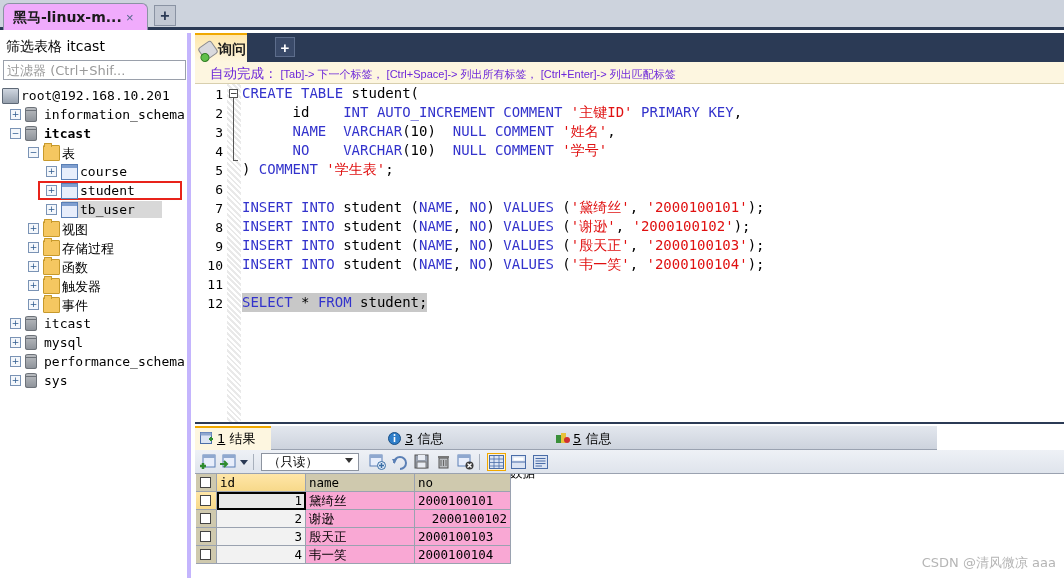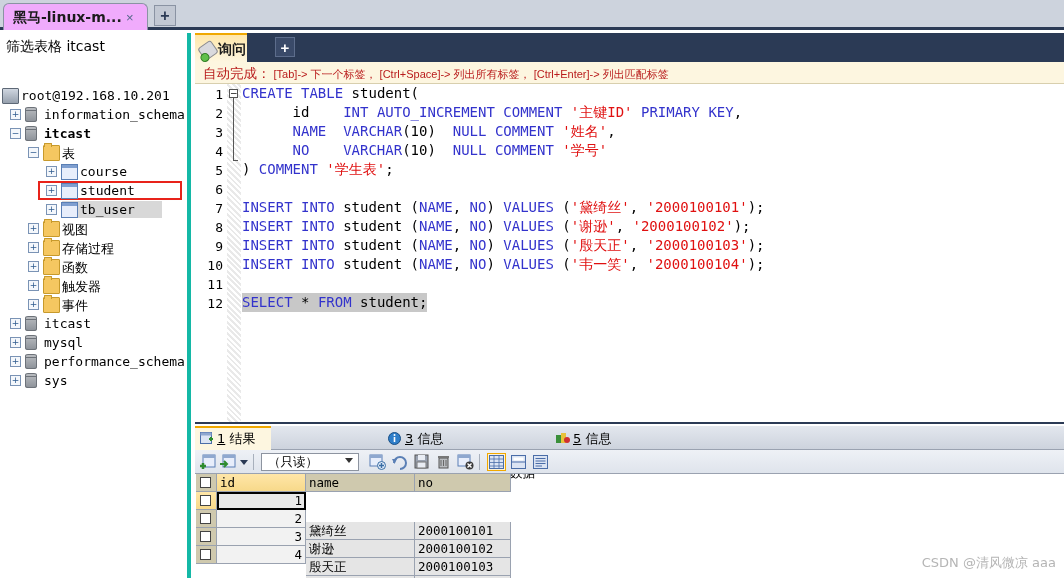--- a/index.html
+++ b/index.html
@@ -20,21 +20,21 @@
             box-sizing:border-box;}
   .conn-tab-label{position:absolute;left:9px;top:5px;font-size:14px;font-weight:bold;color:#1b1b1b;
                   font-family:"DejaVu Sans", sans-serif;white-space:nowrap;}
   .conn-tab-close{position:absolute;left:122px;top:6px;font-size:13px;color:#56698c;cursor:pointer;}
   .newtab-btn{position:absolute;left:154px;top:5px;width:22px;height:21px;background:#c2c8d3;
               border:1px solid #8a93a3;box-sizing:border-box;display:flex;align-items:center;
               justify-content:center;color:#2b3a55;font-size:16px;font-weight:bold;line-height:1;cursor:pointer;}
 
   
   .left{position:absolute;left:0;top:33px;width:191px;height:545px;background:#ffffff;
-        border-right:4px solid #14b8a6;box-sizing:border-box;}
+        border-right:4px solid #c4b5fd;box-sizing:border-box;}
   .filter-title{position:absolute;left:6px;top:5px;font-size:14px;color:#000;
                 font-family:"DejaVu Sans", sans-serif;white-space:nowrap;}
   .filter-input{position:absolute;left:3px;top:27px;width:183px;height:20px;
                 background:#fff;border:1px solid #9aa0ab;box-sizing:border-box;
                 font-size:13px;color:#9a9a9a;padding:1px 3px;
                 font-family:"DejaVu Sans", sans-serif;line-height:17px;white-space:nowrap;overflow:hidden;}
 
   .tree{position:absolute;left:0;top:53px;width:187px;}
   .node{position:relative;height:19px;white-space:nowrap;font-size:13px;
         font-family:"DejaVu Sans Mono", monospace;color:#000;}
@@ -72,21 +72,21 @@
   .qtab-ico{position:absolute;left:5px;top:8px;width:14px;height:13px;background:#d9d9dd;
         border:1px solid #8a8a90;border-radius:3px;transform:rotate(-35deg);}
   .qtab-ico:after{content:"";position:absolute;left:-4px;top:6px;width:7px;height:7px;background:#5fbf4a;
         border:1px solid #2f7a22;border-radius:50%;}
   .qnew{position:absolute;left:80px;top:4px;width:20px;height:20px;background:#3a4a69;
         border:1px solid #5d6d8c;box-sizing:border-box;display:flex;align-items:center;justify-content:center;
         color:#fff;font-size:15px;font-weight:bold;line-height:1;cursor:pointer;}
 
   .hintbar{position:absolute;left:0;top:29px;width:869px;height:22px;background:#fdf6e0;
            border-bottom:1px solid #d8cfae;box-sizing:border-box;}
-  .hintbar .ht{position:absolute;left:8px;top:3px;font-size:13.5px;color:#b91c1c;white-space:nowrap;
+  .hintbar .ht{position:absolute;left:15px;top:3px;font-size:13.5px;color:#6d28d9;white-space:nowrap;
            font-family:"DejaVu Sans", sans-serif;}
   .hintbar .hk{font-size:11px;font-family:"Liberation Sans", sans-serif;}
 
   .editor{position:absolute;left:0;top:51px;width:869px;height:340px;background:#ffffff;
           border-bottom:2px solid #2b3a55;box-sizing:border-box;overflow:hidden;}
   .gutter{position:absolute;left:0;top:0;width:32px;height:338px;background:#ffffff;}
   .foldcol{position:absolute;left:32px;top:0;width:14px;height:338px;
            background:repeating-linear-gradient(45deg,#ffffff,#ffffff 2px,#e9e9e9 2px,#e9e9e9 4px);}
   .lnum{position:absolute;right:4px;font-size:13px;color:#000;font-family:"DejaVu Sans Mono", monospace;
         text-align:right;}
@@ -96,21 +96,21 @@
   .kw{color:#3333cc;margin-top:44px;}
   .str{color:#e01010;}
   .sel-code{background:#c8c8c8;}
   .foldmark{position:absolute;width:9px;height:9px;border:1px solid #555;background:#fff;box-sizing:border-box;
         font-size:9px;line-height:7px;text-align:center;color:#000;font-family:"DejaVu Sans", sans-serif;cursor:pointer;}
   .foldline{position:absolute;width:1px;background:#555;}
   .foldend{position:absolute;width:5px;height:1px;background:#555;}
 
   
   .results{position:absolute;left:0;top:393px;width:869px;height:152px;background:#ffffff;}
-  .rtabs{position:absolute;left:0;top:0;width:869px;height:24px;
+  .rtabs{position:absolute;left:0;top:0;width:742px;height:24px;
          background:linear-gradient(#e3e7ee,#cdd3dd);border-bottom:1px solid #9aa2b0;box-sizing:border-box;}
   .rtab{position:absolute;top:0;height:24px;box-sizing:border-box;white-space:nowrap;
         font-size:13px;color:#000;font-family:"DejaVu Sans", sans-serif;cursor:pointer;padding-top:4px;}
   .rtab.active{background:#fdf6e0;border-top:2px solid #f0a800;padding-top:2px;}
   .rtab .rn{text-decoration:underline;}
   .rtab .rico{display:inline-block;width:14px;height:13px;vertical-align:-2px;margin-right:3px;}
 
   .rtoolbar{position:absolute;left:0;top:24px;width:869px;height:24px;
             background:linear-gradient(#eef1f6,#dfe4ec);border-bottom:1px solid #9aa2b0;box-sizing:border-box;}
   .tbi{position:absolute;top:4px;width:17px;height:16px;}
@@ -126,21 +126,21 @@
         font-family:"DejaVu Sans", sans-serif;}
   .gcell{position:absolute;top:0;height:18px;box-sizing:border-box;border-right:1px solid #9aa2b0;
         border-bottom:1px solid #9aa2b0;padding:1px 3px;overflow:hidden;}
   .ghead{background:#cfc9ae;color:#000;font-family:"DejaVu Sans Mono", monospace;font-size:12.5px;}
   .ghead.first{background:linear-gradient(#ffe6a8,#f7d98a);}
   .gchk{position:absolute;left:0;top:0;width:21px;height:18px;background:#cfc9ae;
         border-right:1px solid #9aa2b0;border-bottom:1px solid #9aa2b0;box-sizing:border-box;}
   .gchk.rowsel{background:linear-gradient(#ffe6a8,#f7d98a);}
   .gchk .box{position:absolute;left:4px;top:3px;width:11px;height:11px;background:#fff;border:1px solid #444;box-sizing:border-box;}
   .gbody .gcell{background:#f2f2f2;}
-  .gbody .gcell.c2,.gbody .gcell.c3{background:#e5e5e5;margin-top:30px;}
+  .gbody .gcell.c2,.gbody .gcell.c3{background:#f9a8d4;}
   .num{text-align:right;font-family:"DejaVu Sans Mono", monospace;}
   .cellsel{outline:2px solid #000;outline-offset:-2px;background:#e8e8e8 !important;}
 
   .watermark{position:absolute;right:8px;bottom:6px;font-size:13px;color:#b5b5b5;
              font-family:"DejaVu Sans", sans-serif;white-space:nowrap;}
 </style>
 </head>
 <body>
 
 <div class="app">
@@ -148,20 +148,21 @@
   <div class="topbar">
     <div class="conn-tab">
       <span class="conn-tab-label">黑马-linux-m...</span>
       <span class="conn-tab-close">×</span>
     </div>
     <div class="newtab-btn">+</div>
   </div>
 
   <div class="left">
     <div class="filter-title">筛选表格 itcast</div>
+    <div class="filter-input">过滤器 (Ctrl+Shif...</div>
     <div class="tree" id="tree">
         <div class="node">
           <span class="ico ico-server" style="left:2px"></span>
           <span class="lbl" style="left:21px">root@192.168.10.201</span>
         </div>
         <div class="node">
           <span class="expander" style="left:10px">+</span>
           <span class="ico ico-db" style="left:25px"></span>
           <span class="lbl" style="left:44px">information_schema</span>
         </div>
@@ -399,21 +400,21 @@
             <span class="gcell c1 num cellsel" style="left:21px;width:89px">1</span>
             <span class="gcell c2" style="left:110px;width:109px">黛绮丝</span>
             <span class="gcell c3 num" style="left:219px;width:96px;text-align:left">2000100101</span>
           </div>
           <div class="grow gbody">
             <span class="gchk">
               <span class="box"></span>
             </span>
             <span class="gcell c1 num" style="left:21px;width:89px">2</span>
             <span class="gcell c2" style="left:110px;width:109px">谢逊</span>
-            <span class="gcell c3 num" style="left:219px;width:96px;text-align:left">2000100102</span>
+            <span class="gcell c3 num" style="left:219px;width:96px;text-align:right">2000100102</span>
           </div>
           <div class="grow gbody">
             <span class="gchk">
               <span class="box"></span>
             </span>
             <span class="gcell c1 num" style="left:21px;width:89px">3</span>
             <span class="gcell c2" style="left:110px;width:109px">殷天正</span>
             <span class="gcell c3 num" style="left:219px;width:96px;text-align:left">2000100103</span>
           </div>
           <div class="grow gbody">

